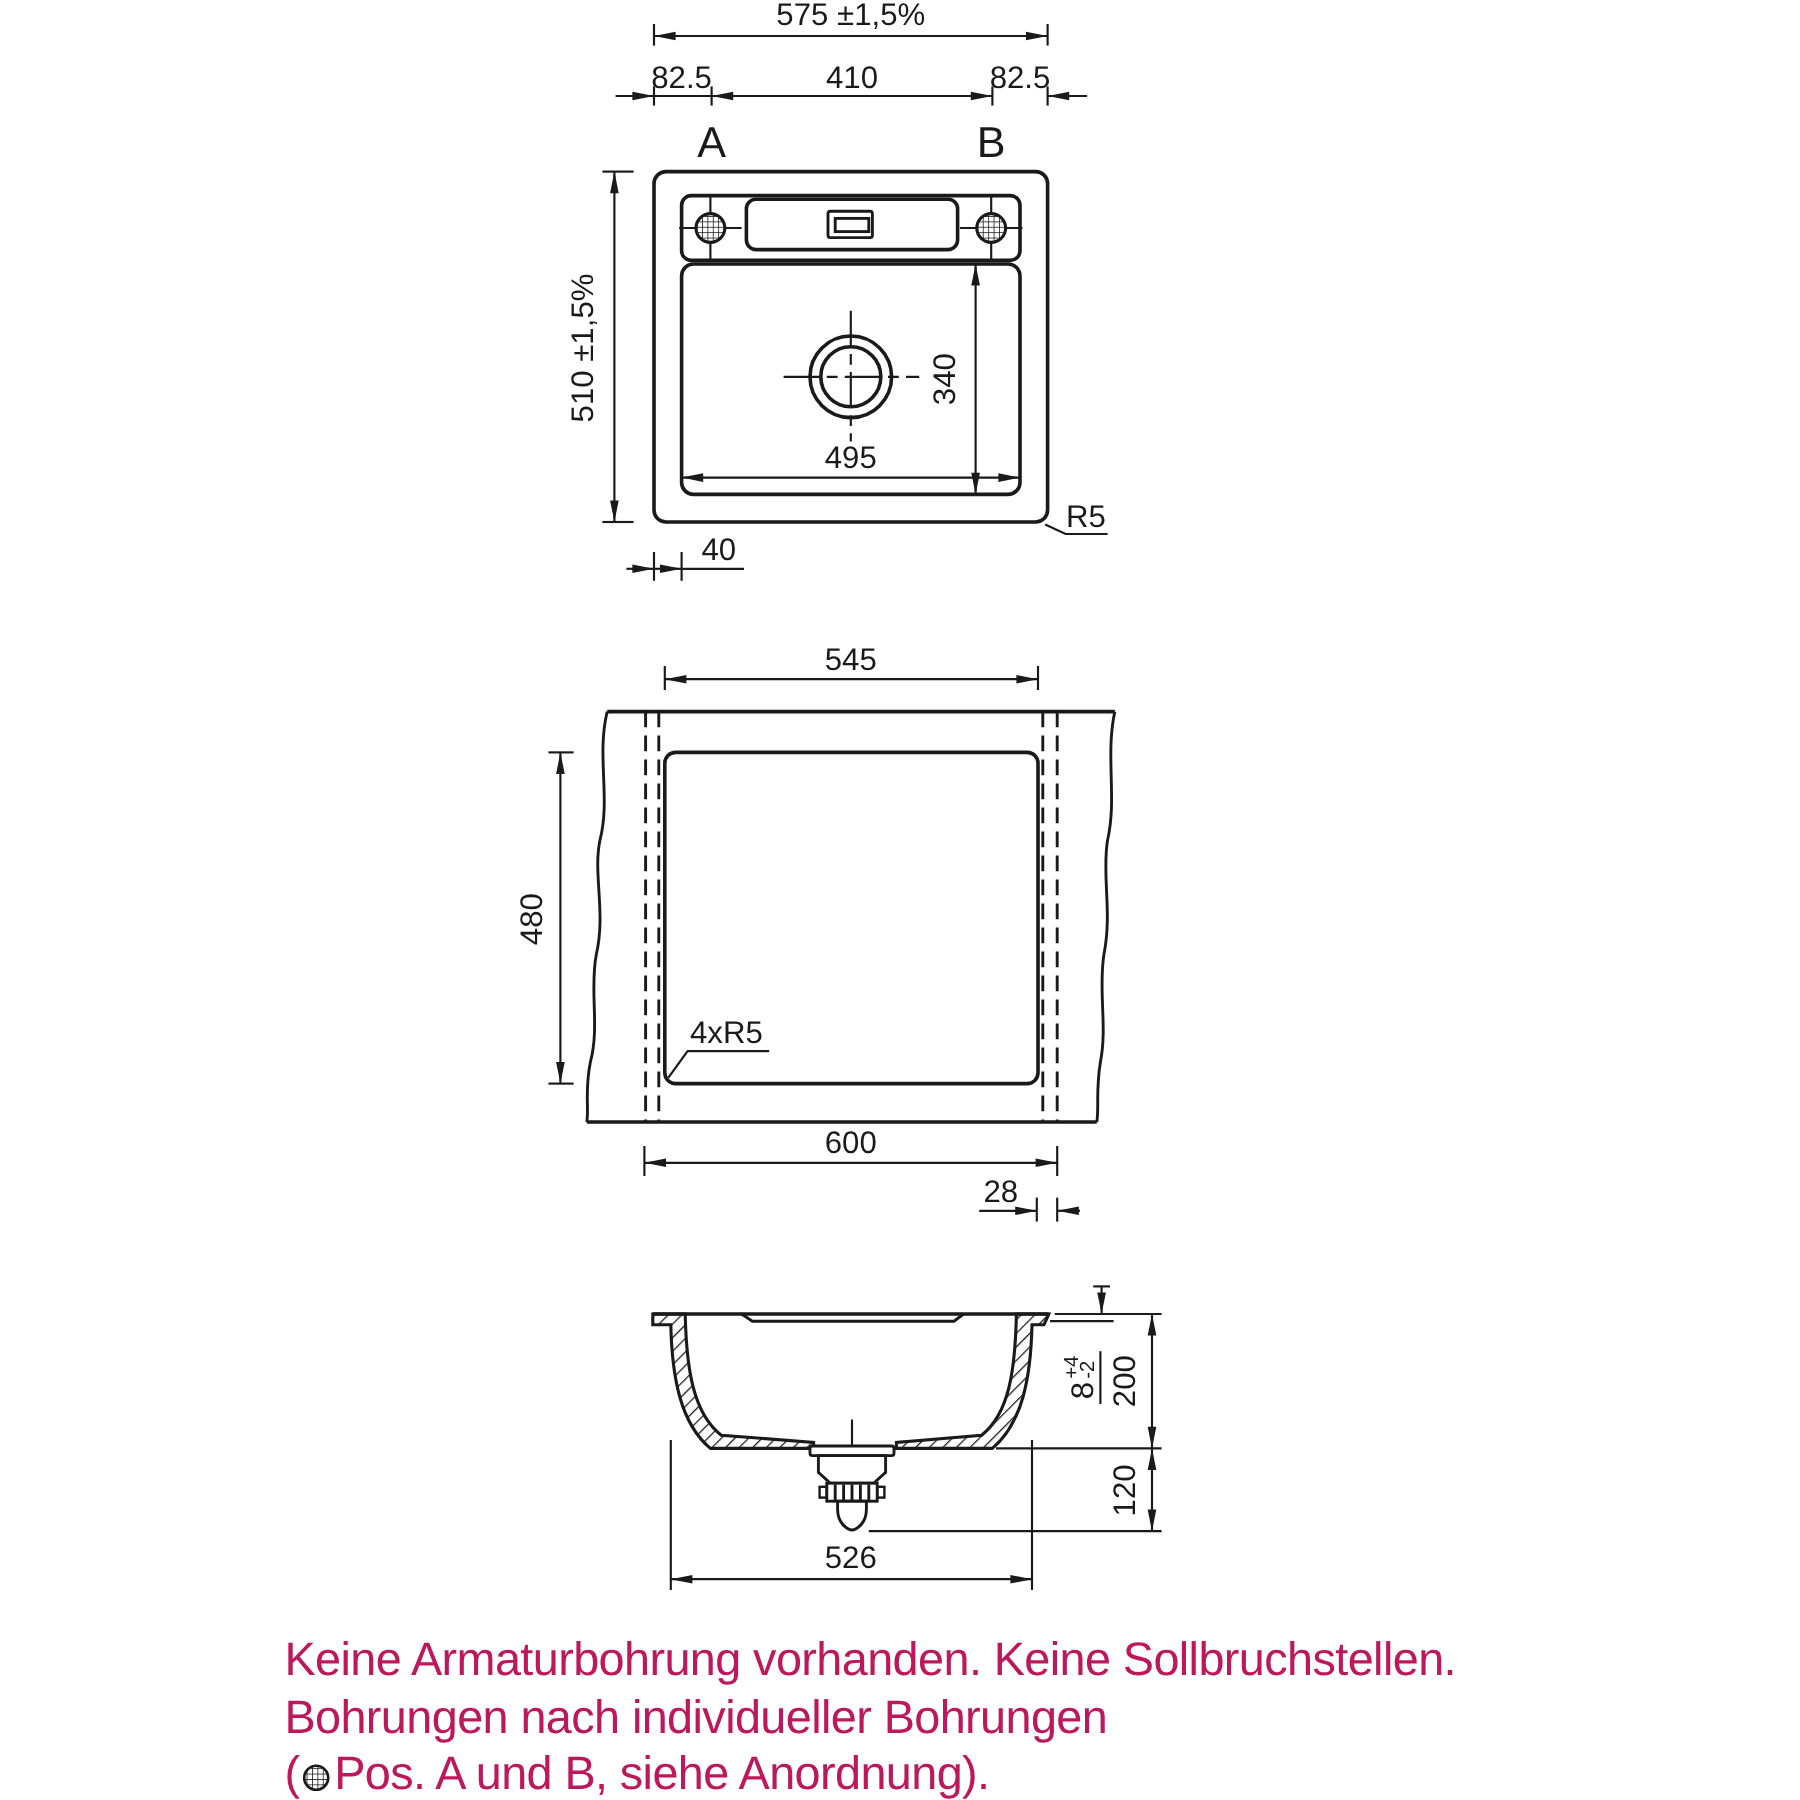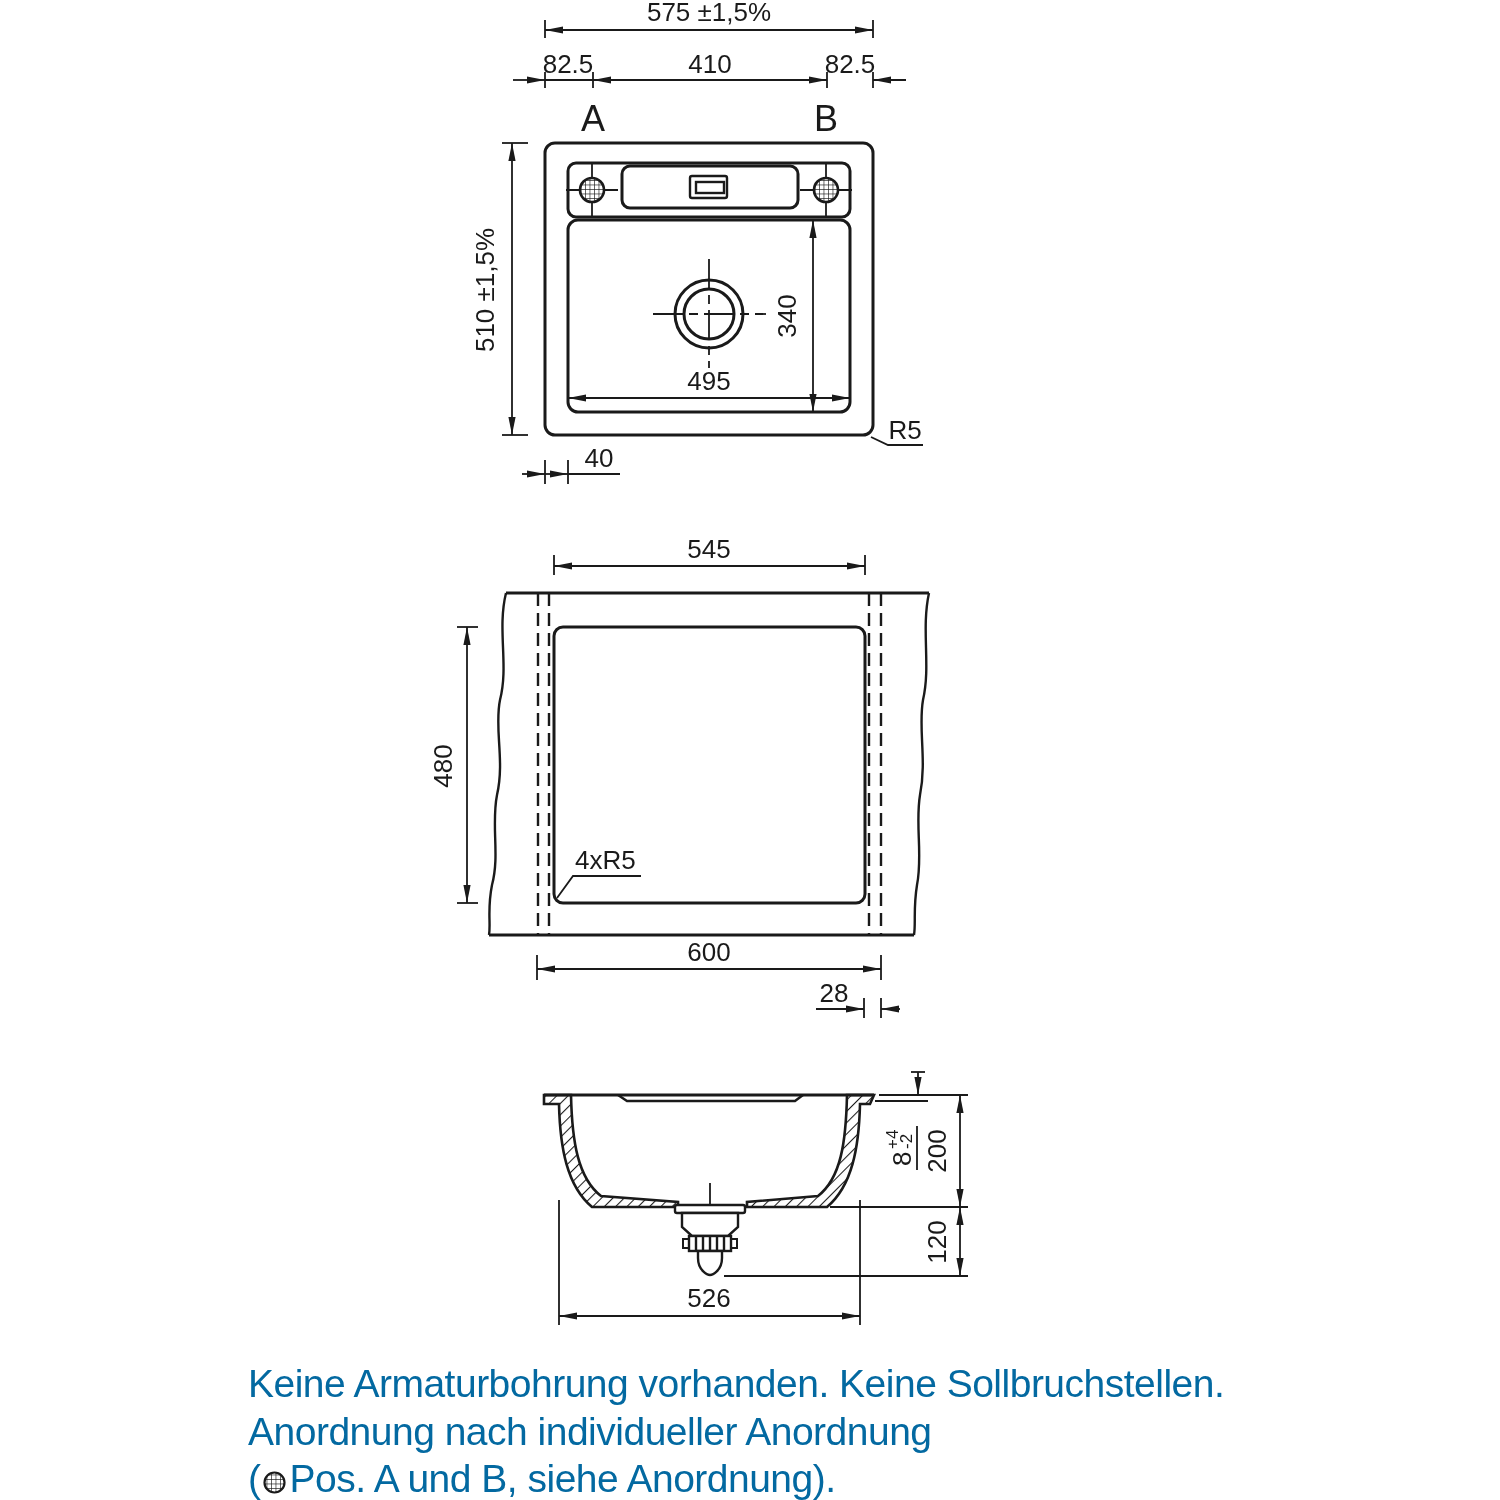--- a/index.html
+++ b/index.html
@@ -8,21 +8,21 @@
   svg text{fill:#1a1a1a;}
   .dim{font-size:26px;}
   .dim-big{font-size:36px;}
   .tol{font-size:17px;}
   .s3{stroke:#1a1a1a;stroke-width:3;fill:none;}
   .s2{stroke:#1a1a1a;stroke-width:2.4;fill:none;}
   .s1{stroke:#1a1a1a;stroke-width:1.8;fill:none;}
   .dash{stroke-dasharray:13 7;}
   .cdash{stroke-dasharray:30 6 9 6;}
   .hatchfill{fill:url(#hatchpat);stroke:#1a1a1a;stroke-width:2.6;}
-  .notes-line{position:absolute;left:248px;white-space:nowrap;font-size:39px;letter-spacing:-0.5px;color:#0369a1;}
+  .notes-line{position:absolute;left:237px;white-space:nowrap;font-size:39px;letter-spacing:-0.5px;color:#be185d;}
   .pos-icon{display:inline-block;vertical-align:-3px;margin:0 3px 0 1px;}
 </style>
 </head>
 <body>
 
 <svg id="stage" viewBox="0 0 1500 1500">
   <defs>
     <pattern id="hatchpat" width="8" height="8" patternUnits="userSpaceOnUse" patternTransform="rotate(45)">
       <rect width="8" height="8" fill="#ffffff"></rect>
       <line x1="0" y1="0" x2="0" y2="8" stroke="#1a1a1a" stroke-width="2.1"></line>
@@ -217,17 +217,17 @@
       <line class="s1" x1="559" y1="1200" x2="559" y2="1325"></line>
       <line class="s1" x1="860" y1="1200" x2="860" y2="1325"></line>
       <line class="s1" x1="559" y1="1316" x2="860" y2="1316" marker-start="url(#as)" marker-end="url(#ae)"></line>
       <text class="dim" x="709" y="1307" text-anchor="middle" font-size="28">526</text>
     </g>
   </g>
 </svg>
 
 <div>
   <div class="notes-line" style="top:1362px;">Keine Armaturbohrung vorhanden. Keine Sollbruchstellen.</div>
-  <div class="notes-line" style="top:1410px;">Anordnung nach individueller Anordnung</div>
+  <div class="notes-line" style="top:1410px;">Bohrungen nach individueller Bohrungen</div>
   <div class="notes-line" style="top:1457px;"><span>(</span><svg class="pos-icon" width="25" height="25" viewBox="0 0 25 25">
         <circle cx="12.5" cy="12.5" r="10" fill="url(#gridpat)" stroke="#1a1a1a" stroke-width="2.2"></circle>
       </svg><span>Pos. A und B, siehe Anordnung).</span></div>
 </div>
 
 </body></html>

